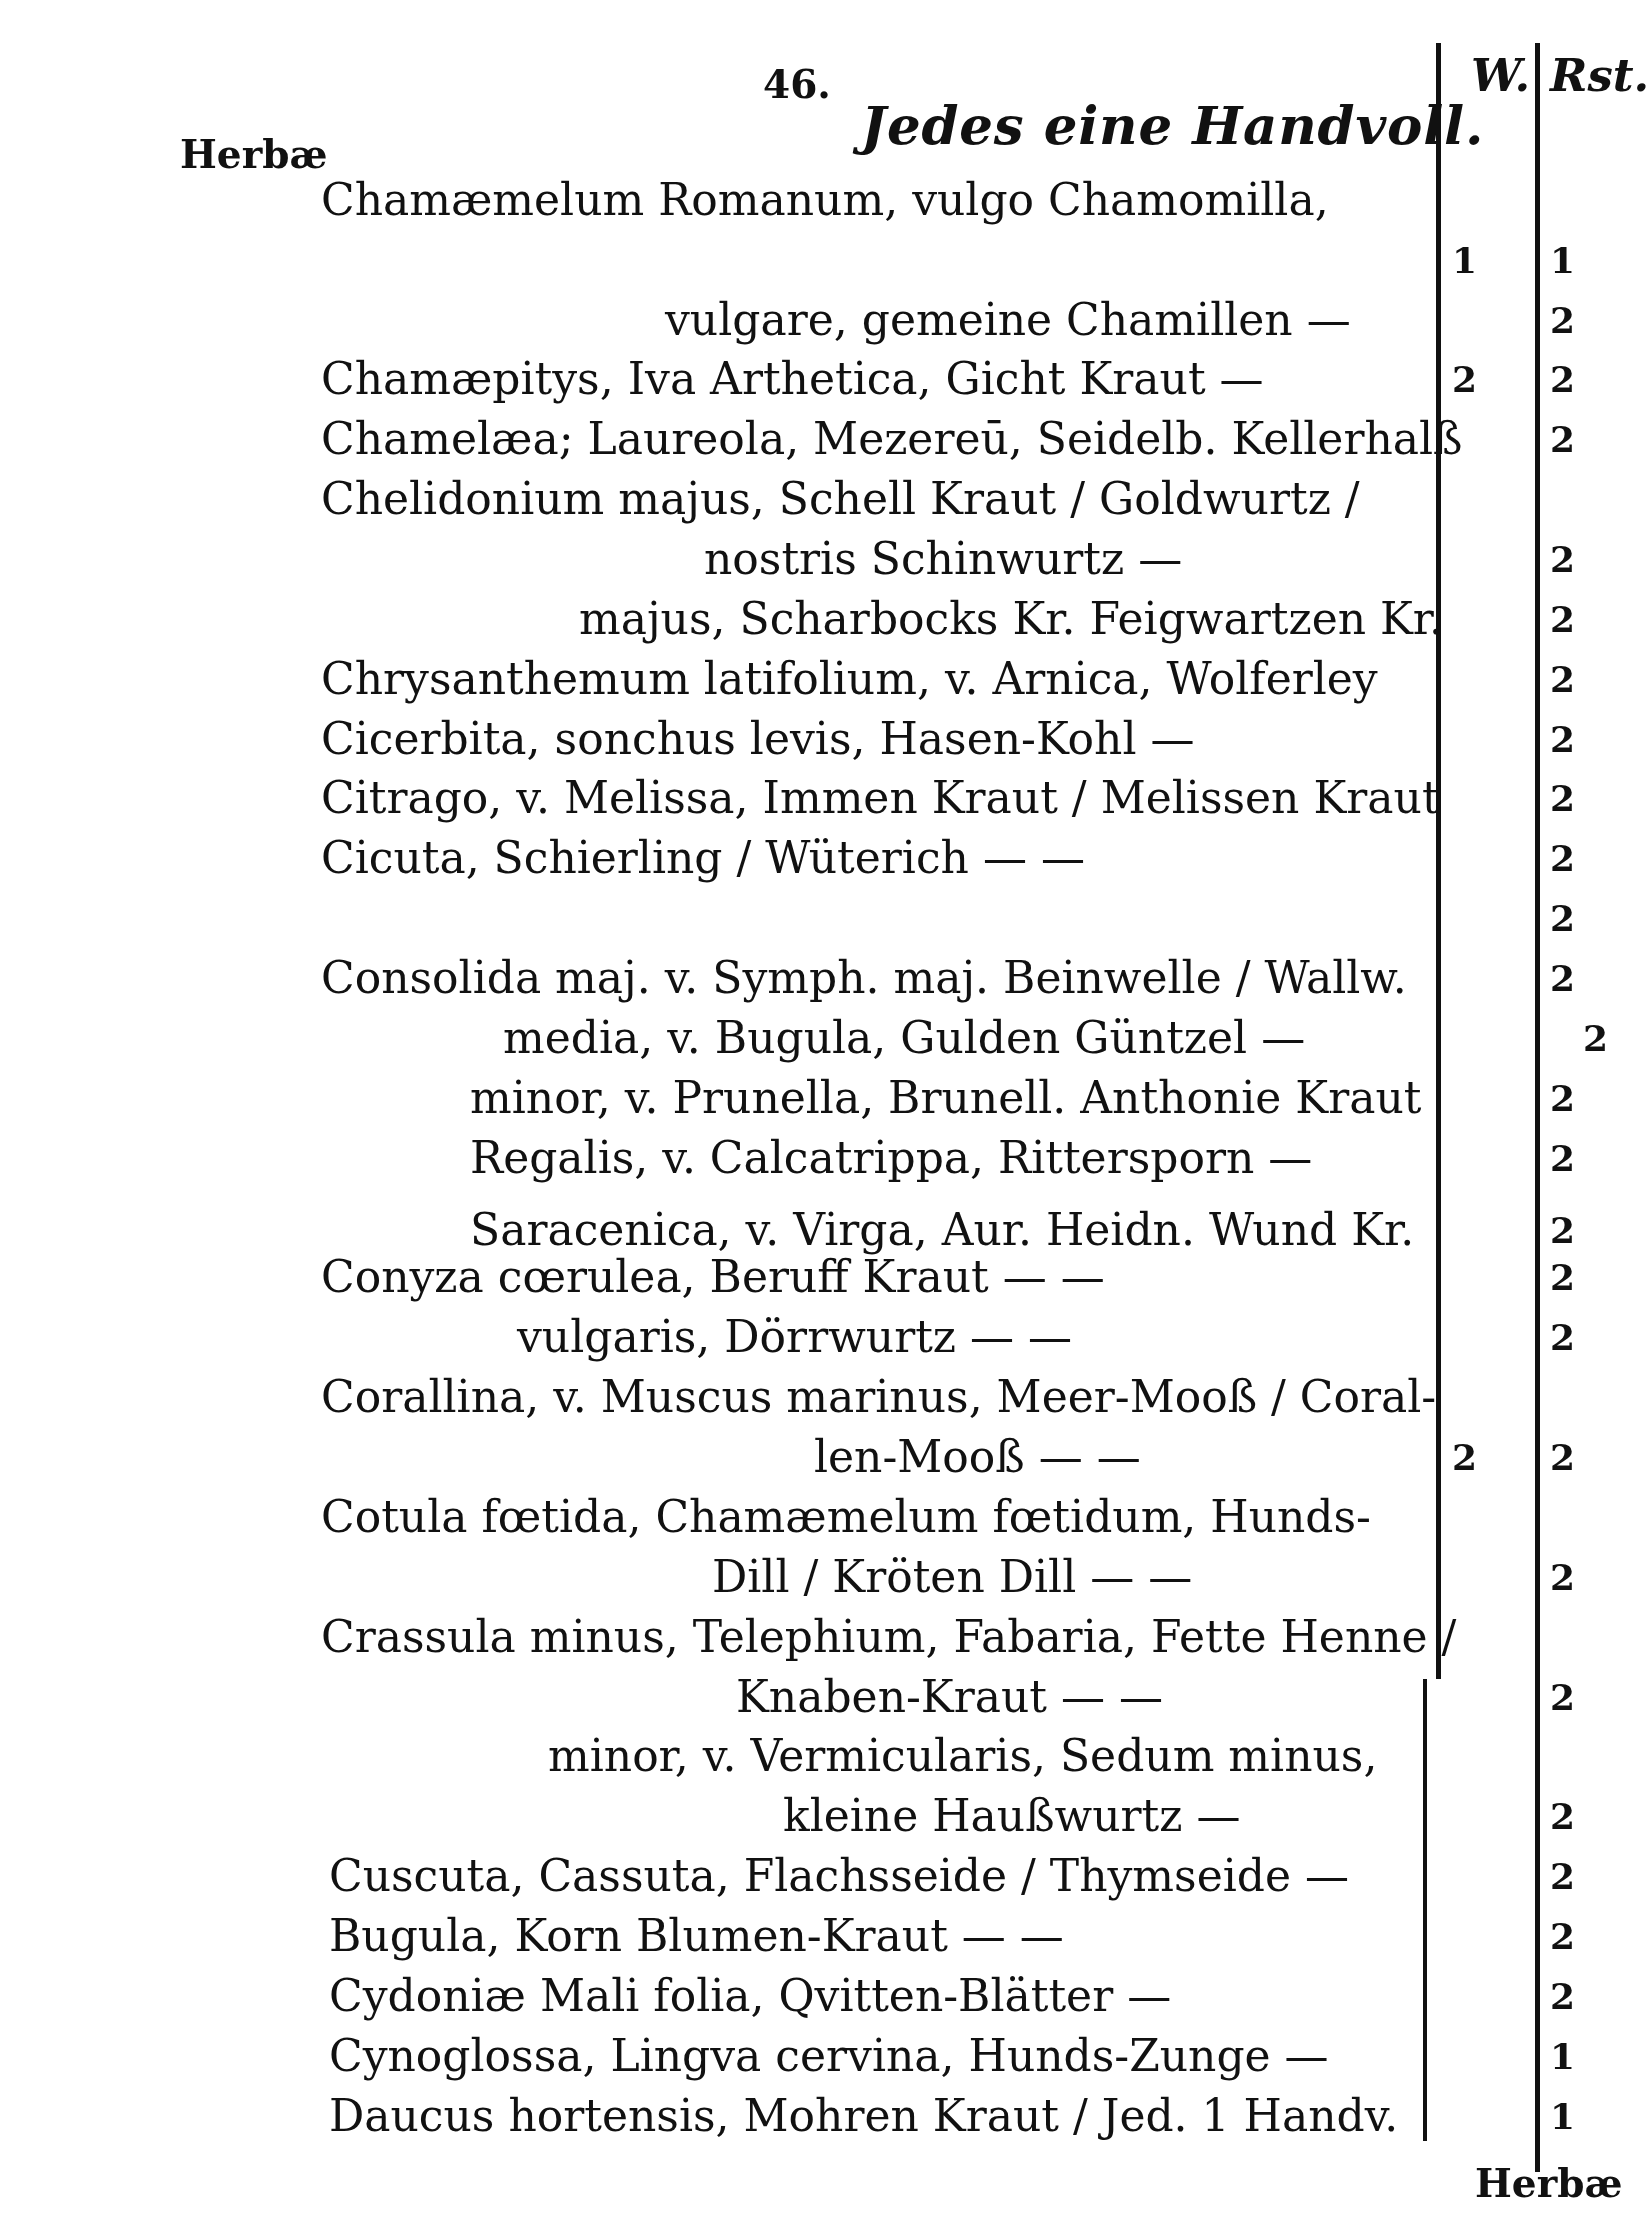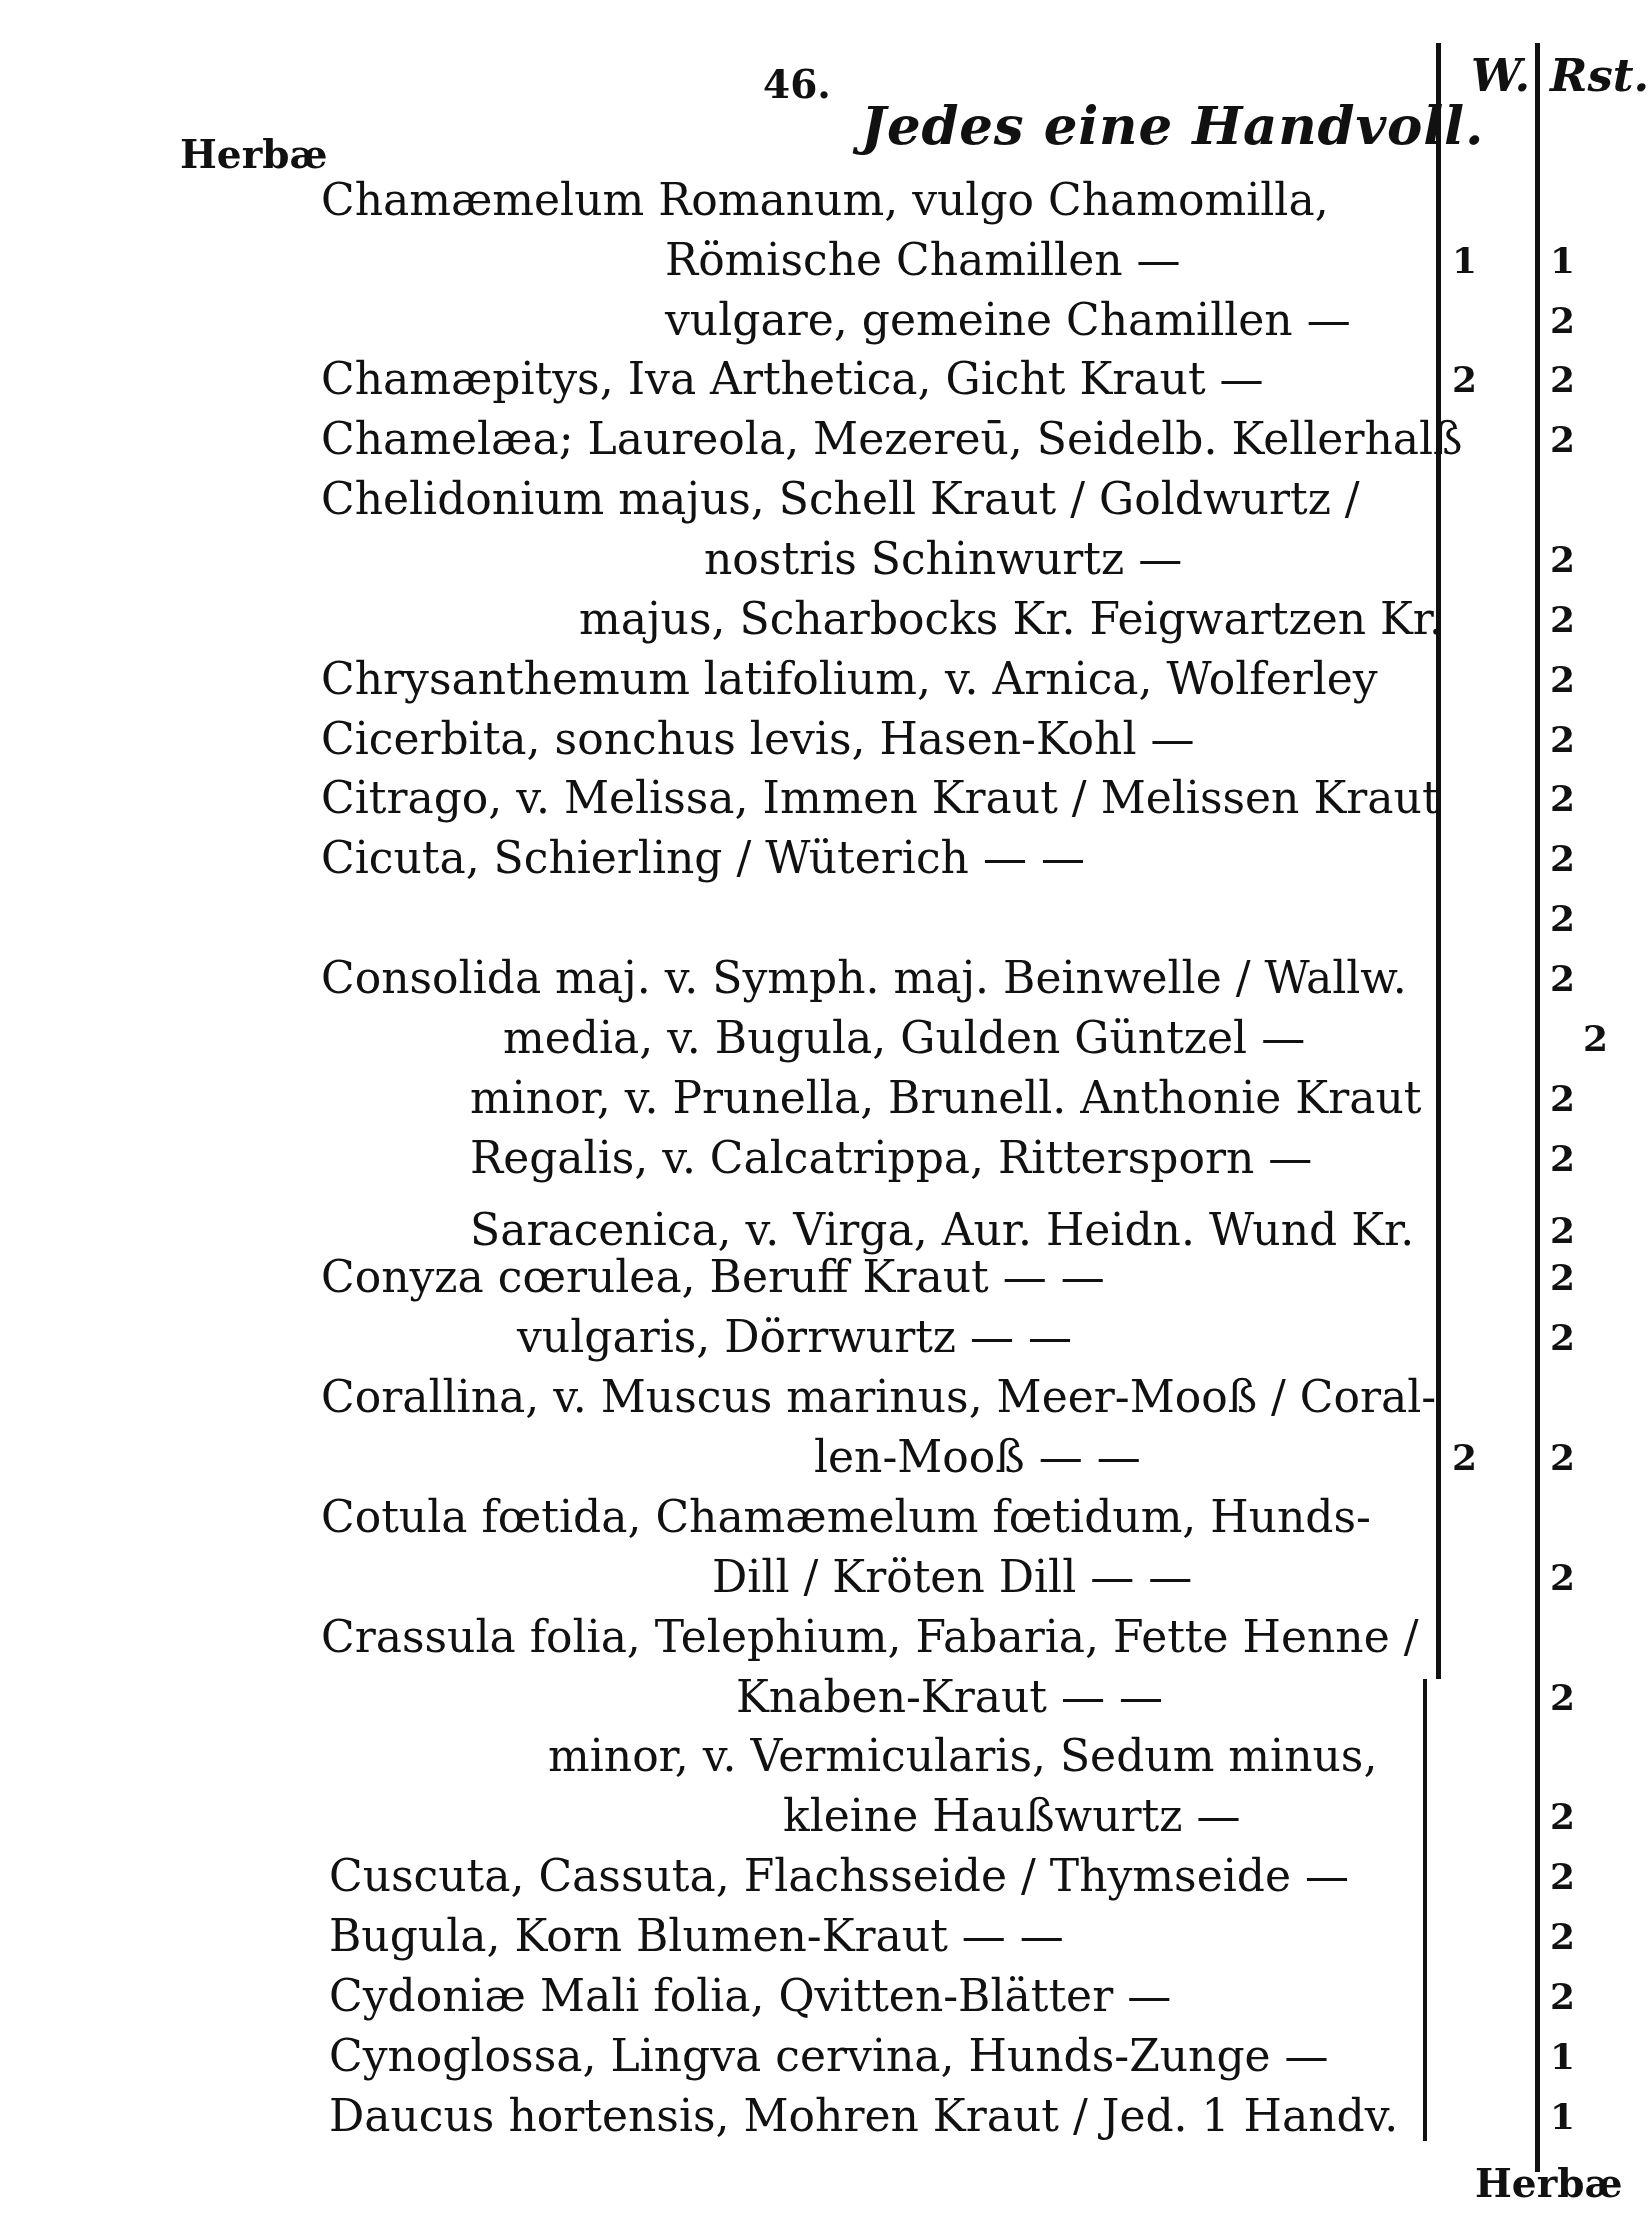--- a/index.html
+++ b/index.html
@@ -41,21 +41,20 @@
   <div class="vline vline-2"></div>
   <div class="vline vline-3"></div>
 
   <div id="entries">
       <div class="row" style="top: 174px;">
         <div class="row-text" style="left: 321px;">Chamæmelum Romanum, vulgo Chamomilla,</div>
         <div class="val val-w"></div>
         <div class="val val-r"></div>
       </div>
       <div class="row" style="top: 234px;">
-        <div class="row-text" style="left: 665px;">Römische Chamillen —</div>
         <div class="val val-w">1</div>
         <div class="val val-r">1</div>
       </div>
       <div class="row" style="top: 294px;">
         <div class="row-text" style="left: 665px;">vulgare, gemeine Chamillen —</div>
         <div class="val val-w"></div>
         <div class="val val-r">2</div>
       </div>
       <div class="row" style="top: 353px;">
         <div class="row-text" style="left: 321px;">Chamæpitys, Iva Arthetica, Gicht Kraut —</div>
@@ -155,21 +154,21 @@
         <div class="row-text" style="left: 321px;">Cotula fœtida, Chamæmelum fœtidum, Hunds-</div>
         <div class="val val-w"></div>
         <div class="val val-r"></div>
       </div>
       <div class="row" style="top: 1551px;">
         <div class="row-text" style="left: 712px;">Dill / Kröten Dill — —</div>
         <div class="val val-w"></div>
         <div class="val val-r">2</div>
       </div>
       <div class="row" style="top: 1611px;">
-        <div class="row-text" style="left: 321px;">Crassula folia, Telephium, Fabaria, Fette Henne /</div>
+        <div class="row-text" style="left: 321px;">Crassula minus, Telephium, Fabaria, Fette Henne /</div>
         <div class="val val-w"></div>
         <div class="val val-r"></div>
       </div>
       <div class="row" style="top: 1671px;">
         <div class="row-text" style="left: 736px;">Knaben-Kraut — —</div>
         <div class="val val-w"></div>
         <div class="val val-r">2</div>
       </div>
       <div class="row" style="top: 1730px;">
         <div class="row-text" style="left: 548px;">minor, v. Vermicularis, Sedum minus,</div>

